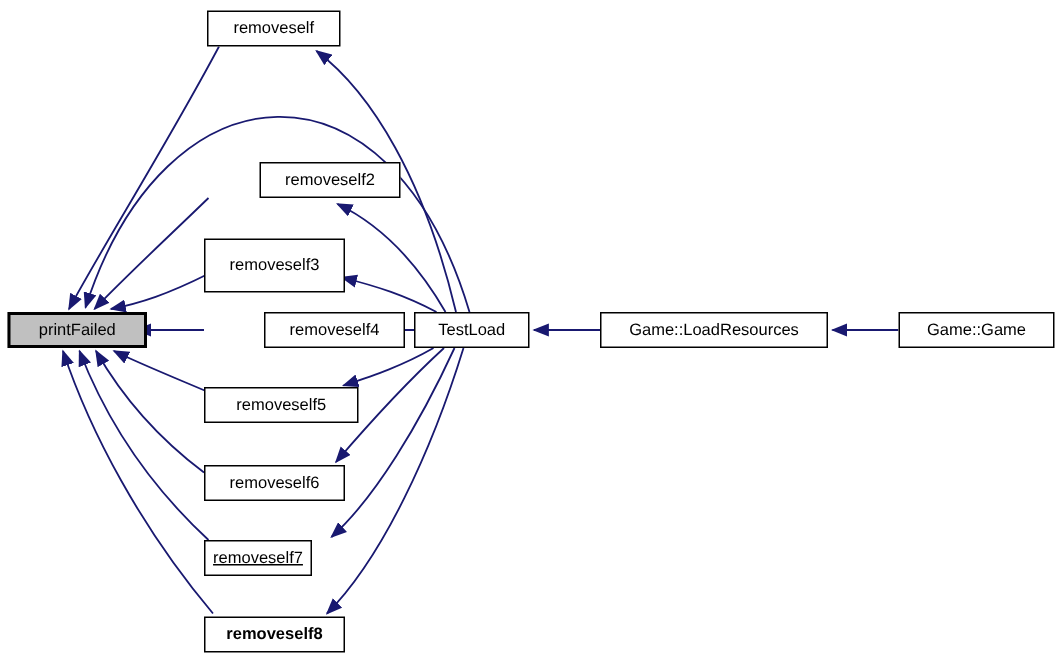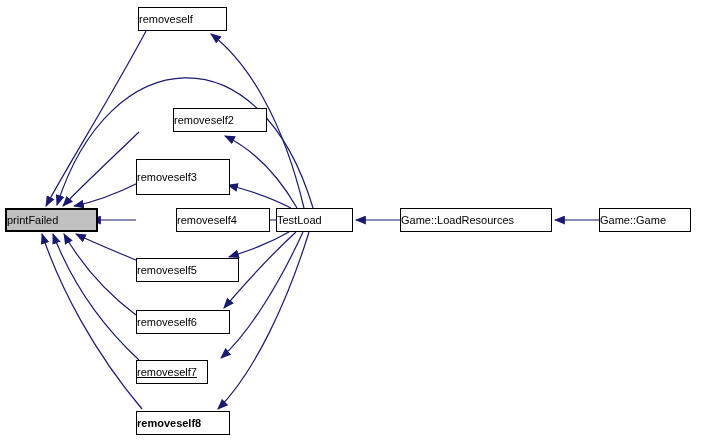--- a/index.html
+++ b/index.html
@@ -22,21 +22,21 @@
     width: 704px;
     height: 443px;
   }
   .node {
     position: absolute;
     box-sizing: border-box;
     background: #ffffff;
     border: 1px solid #000000;
     display: flex;
     align-items: center;
-    justify-content: flex-start;
+    justify-content: center;
     font-size: 11px;
     color: #000000;
     white-space: nowrap;
     cursor: pointer;
   }
   .node.highlight {
     background: #c0c0c0;
     border: 2px solid #000000;
     cursor: default;
   }
@@ -104,17 +104,17 @@
       </div>
       <div class="node" style="left: 136px; top: 411px; width: 94px; height: 24px; font-weight: bold;">
         <span>removeself8</span>
       </div>
       <div class="node" style="left: 276px; top: 208px; width: 77px; height: 24px;">
         <span>TestLoad</span>
       </div>
       <div class="node" style="left: 400px; top: 208px; width: 152px; height: 24px;">
         <span>Game::LoadResources</span>
       </div>
-      <div class="node" style="left: 599px; top: 208px; width: 92px; height: 24px;">
+      <div class="node" style="left: 599px; top: 208px; width: 104px; height: 24px;">
         <span>Game::Game</span>
       </div>
     </div>
 </div>
 
 </body></html>

